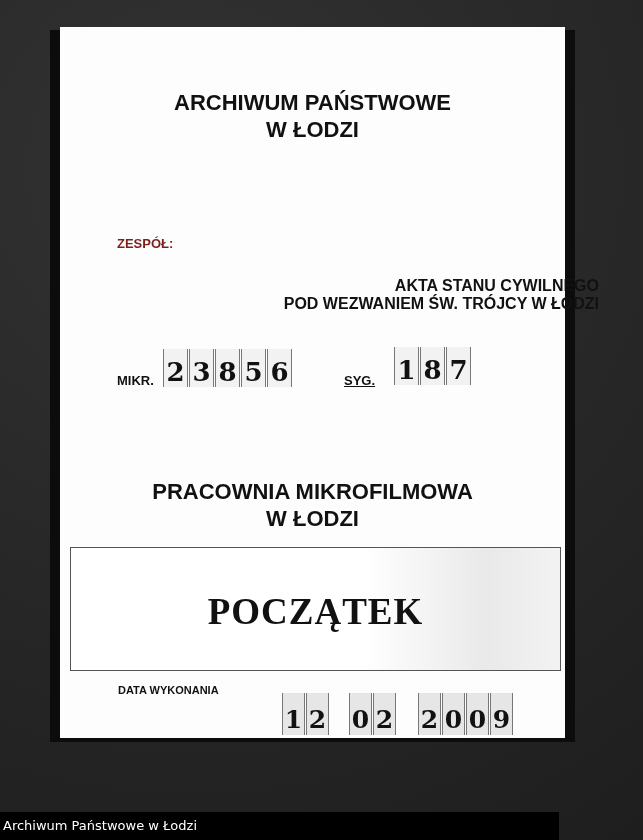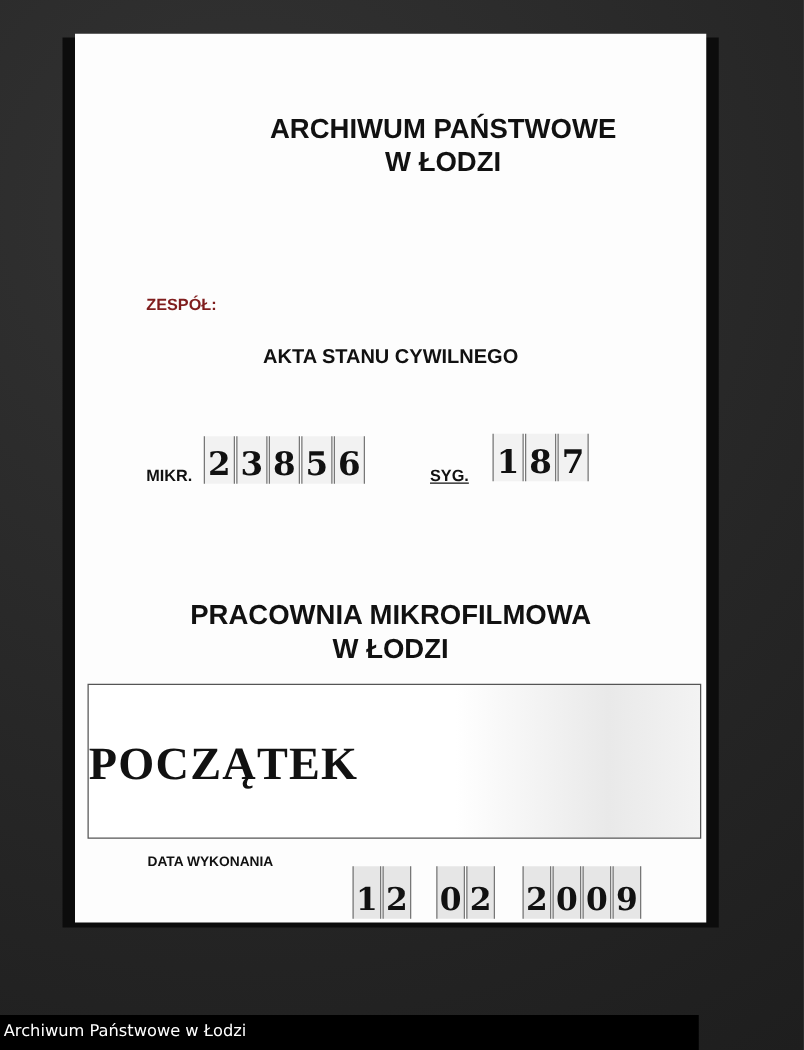--- a/index.html
+++ b/index.html
@@ -11,42 +11,42 @@
   }
   .shadow-edge { position:absolute; left:50px; top:30px; width:525px; height:712px; background:#0c0c0c; }
   .card {
     position:absolute; left:60px; top:27px; width:505px; height:711px;
     background:#fdfdfd;
   }
   .title {
     position:absolute; left:0; width:100%; text-align:center;
     font-weight:bold; color:#111; font-size:22px; line-height:27px;
   }
-  .t1 { top:62px;padding-left:42px; }
+  .t1 { top:62px; }
   .t2 { top:451px; }
   .zespol { position:absolute; left:57px; top:209px; font-weight:bold; font-size:13px; color:#7f1d1d; }
-  .fond { position:absolute; left:0; width:100%; top:250px; text-align:center; font-weight:bold; font-size:16px; line-height:18px; color:#111; }
+  .fond { position:absolute; left:0; width:100%; top:250px; text-align:right; font-weight:bold; font-size:16px; line-height:18px; color:#111;padding-left:34px; }
   .mikr-label, .syg-label { position:absolute; font-weight:bold; font-size:13px; color:#111; top:346px; }
   .mikr-label { left:57px;text-align:right; }
   .syg-label { left:284px;text-decoration:underline; }
   .digits { position:absolute; display:flex; }
   .digit {
     font-family:"DejaVu Serif", serif; font-weight:bold; font-size:26px; color:#111;
     width:23px; height:38px; display:flex; align-items:flex-end; justify-content:center;
     border-left:1px solid #777; border-right:1px solid #777; background:#f2f2f2; margin-right:1px;
     line-height:30px;
   }
   .mikr-digits { left:103px; top:322px; }
   .syg-digits { left:334px; top:320px; }
   .poc-box {
     position:absolute; left:10px; top:520px; width:489px; height:122px;
     border:1.5px solid #555; background:linear-gradient(90deg,#fff 60%, #e9e9e9 85%, #f3f3f3 100%);
   }
   .poc {
-    position:absolute; left:0; width:100%; top:42px; 
+    position:absolute; left:0; width:100%; top:42px; text-align:center;
     font-family:"Liberation Serif", serif; font-weight:bold; font-size:37px; color:#111; letter-spacing:1px;
   }
   .data-label { position:absolute; left:58px; top:657px; font-weight:bold; font-size:11px; color:#111; }
   .date-digits { top:666px; }
   .d-day { left:222px; }
   .d-month { left:289px; }
   .d-year { left:358px; }
   .date-digits .digit { height:42px; width:21px; font-size:25px; background:#e6e6e6; }
   .footer {
     position:absolute; left:0; top:812px; width:559px; height:28px; background:#000;
@@ -63,20 +63,21 @@
 <div class="card">
   <div class="title t1">
     <div>ARCHIWUM PAŃSTWOWE</div>
     <div>W ŁODZI</div>
   </div>
 
   <div class="zespol">ZESPÓŁ:</div>
 
   <div class="fond">
     <div>AKTA STANU CYWILNEGO</div>
+    <div>POD WEZWANIEM ŚW. TRÓJCY W ŁODZI</div>
   </div>
 
   <div class="mikr-label">MIKR.</div>
   <div class="digits mikr-digits">
     <span class="digit">2</span>
     <span class="digit">3</span>
     <span class="digit">8</span>
     <span class="digit">5</span>
     <span class="digit">6</span>
   </div>

